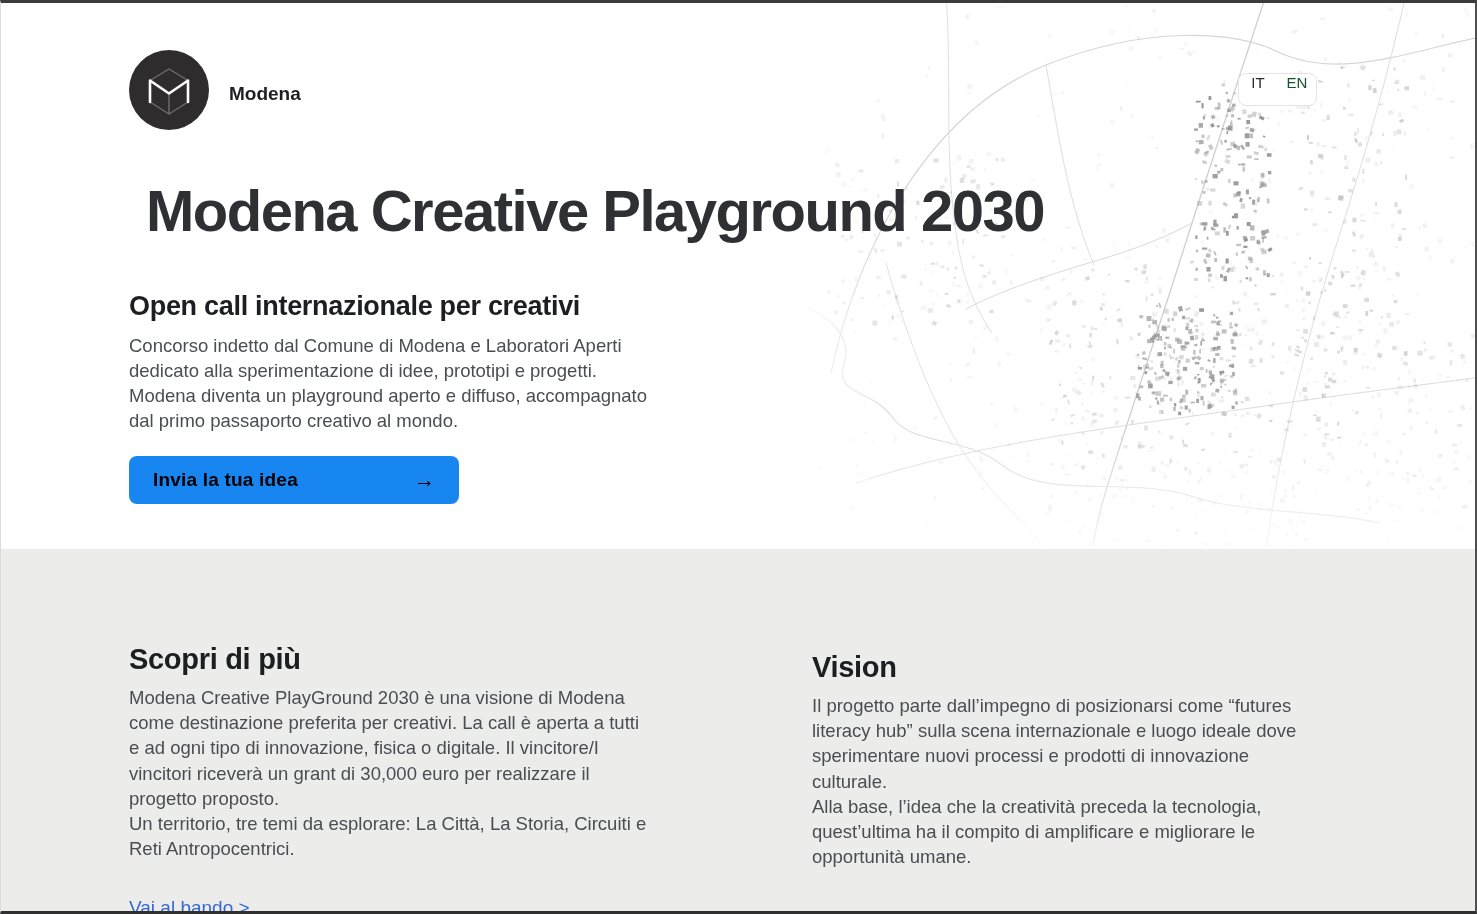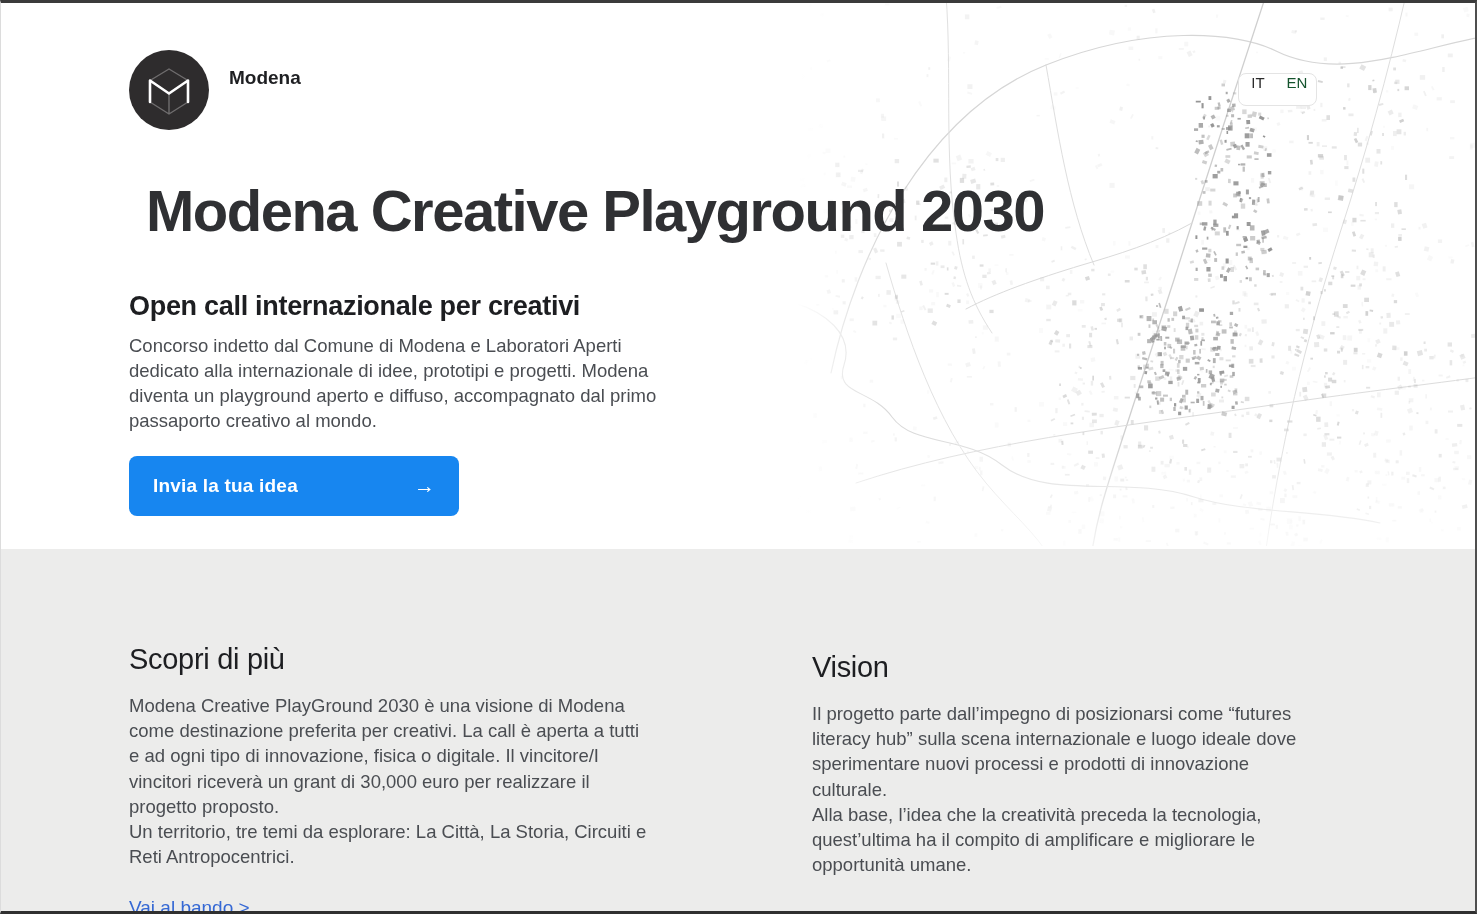--- a/index.html
+++ b/index.html
@@ -35,21 +35,21 @@
       linear-gradient(to top, rgba(255,255,255,.75) 0px, rgba(255,255,255,0) 120px);
     pointer-events:none;
   }
   
   .logo{
     position:absolute; left:128px; top:47px; width:80px; height:80px;
   }
   .brand{
     position:absolute; left:228px; top:62px; line-height:1.35;
   }
-  .brand .name{font-size:19px;font-weight:700;color:#1E1F22;}
+  .brand .name{font-size:19px;font-weight:700;color:#1E1F22;margin-top:16px;}
   .brand .sub{font-size:19px;font-weight:400;color:#2B2C2F;}
   .lang-switch{
     position:absolute; left:1237px; top:70px;
     display:flex; align-items:flex-start;
     background:#ffffff;
     border:1px solid #E4E4E4;
     border-radius:8px;
     overflow:hidden;
     height:33px;
   }
@@ -69,39 +69,39 @@
   }
   .hero-subtitle{
     position:absolute; left:128px; top:288px; width:560px;
     font-size:27px; font-weight:700; color:#1D1E21; letter-spacing:-0.3px;
   }
   .hero-desc{
     position:absolute; left:128px; top:330px; width:532px;
     font-size:18.5px; line-height:25px; color:var(--body-text);
   }
   .cta-button{
-    position:absolute; left:128px; top:453px; width:330px; height:60px;
+    position:absolute; left:128px; top:453px; width:330px; height:48px;
     background:var(--accent); border:none; border-radius:8px; cursor:pointer;
     display:flex; align-items:center; justify-content:space-between;
-    padding:0 24px; color:#ffffff;
+    padding:0 24px; color:#000000;
     font-family:"Liberation Sans", sans-serif;
   }
   .cta-button .label{font-size:19px;font-weight:700;letter-spacing:0.2px;}
   .cta-button .arrow{font-size:21px;font-weight:400;}
   
   .gray-section{
     position:absolute; left:0; top:546px; width:1475px; height:368px;
     background:var(--section-bg);
   }
   .col-heading{
     position:absolute; top:94px;
-    font-size:29px; font-weight:400; color:#1D1E21; letter-spacing:-0.3px;
+    font-size:29px; font-weight:700; color:#1D1E21; letter-spacing:-0.3px;
   }
   .col-body{
-    position:absolute; top:144px;
+    position:absolute; top:136px;
     font-size:18.5px; line-height:25.2px; color:var(--body-text);
     white-space:pre-line;
   }
   .col-left{left:128px;}
   .col-left.col-body{width:524px;}
   .col-right{left:811px;margin-top:8px;}
   .col-right.col-body{width:516px;}
   .bando-link{
     position:absolute; left:128px; top:348px;
     font-size:19px; color:var(--link); text-decoration:underline;
@@ -1563,21 +1563,21 @@
 </div>
 
 <div class="lang-switch">
   <button class="lang-btn active">IT</button>
   <div class="lang-divider"></div>
   <button class="lang-btn inactive">EN</button>
 </div>
 
 <h1 class="hero-title">Modena Creative Playground 2030</h1>
 <h2 class="hero-subtitle">Open call internazionale per creativi</h2>
-<p class="hero-desc">Concorso indetto dal Comune di Modena e Laboratori Aperti dedicato alla internazionale di idee, prototipi e progetti. Modena diventa un playground aperto e diffuso, accompagnato dal primo passaporto creativo al mondo.</p>
+<p class="hero-desc">Concorso indetto dal Comune di Modena e Laboratori Aperti dedicato alla sperimentazione di idee, prototipi e progetti. Modena diventa un playground aperto e diffuso, accompagnato dal primo passaporto creativo al mondo.</p>
 <button class="cta-button">
   <span class="label">Invia la tua idea</span>
   <span class="arrow">→</span>
 </button>
 
 <div class="gray-section">
   <h3 class="col-heading col-left">Scopri di più</h3>
   <p class="col-body col-left">Modena Creative PlayGround 2030 è una visione di Modena come destinazione preferita per creativi. La call è aperta a tutti e ad ogni tipo di innovazione, fisica o digitale. Il vincitore/I vincitori riceverà un grant di 30,000 euro per realizzare il progetto proposto.
 Un territorio, tre temi da esplorare: La Città, La Storia, Circuiti e Reti Antropocentrici.</p>
   <h3 class="col-heading col-right">Vision</h3>

